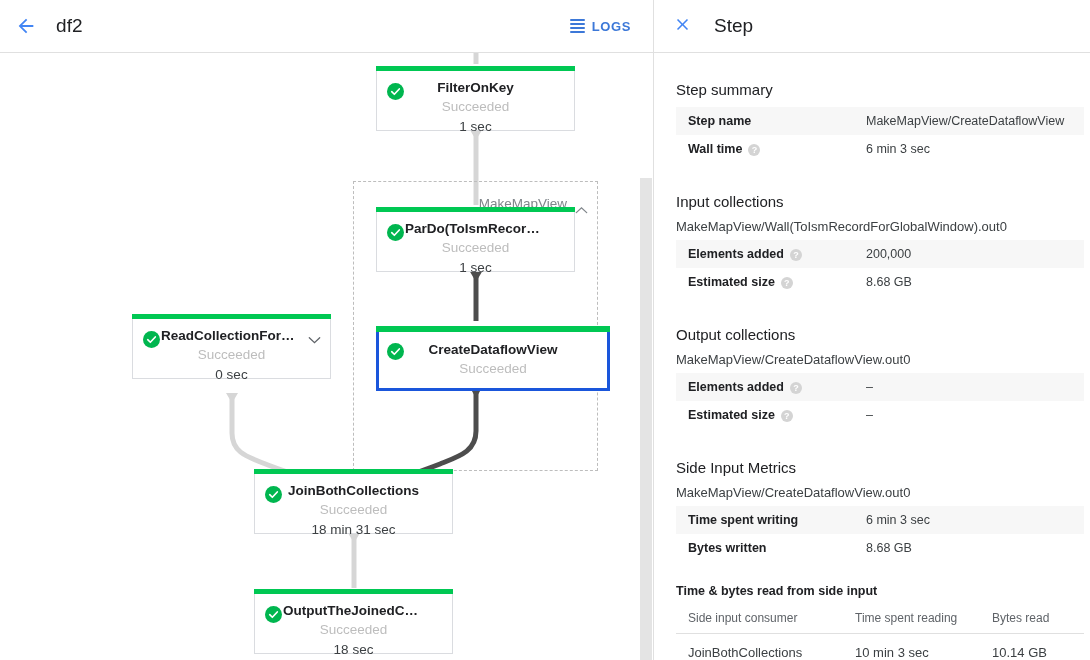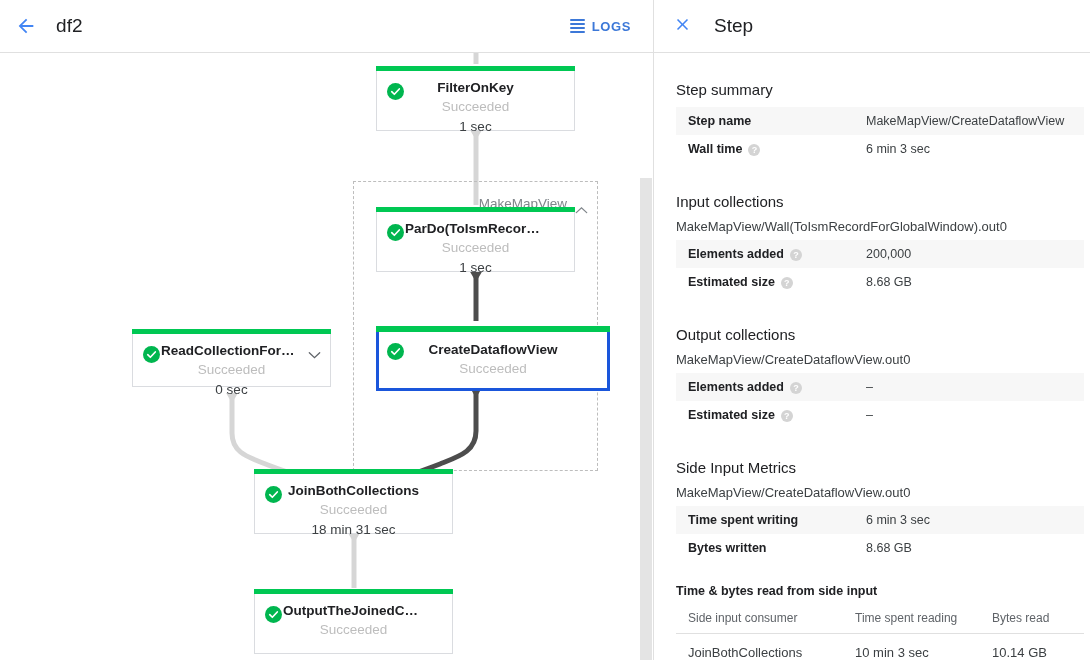--- a/index.html
+++ b/index.html
@@ -219,21 +219,21 @@
         <div class="topbar"></div>
         <span class="check">
           <svg width="11" height="11" viewBox="0 0 16 16">
               <path d="M2.5 8.3 L6.3 12 L13.5 4.3" stroke="#fff" stroke-width="2.4" fill="none" stroke-linecap="round" stroke-linejoin="round"></path>
             </svg>
         </span>
         <div class="n-name">CreateDataflowView</div>
         <div class="n-status">Succeeded</div>
       </div>
 
-      <div class="node" style="left:132px;top:276px;width:199px;height:58px;">
+      <div class="node" style="left:132px;top:261px;width:199px;height:65px;">
         <div class="topbar"></div>
         <span class="check">
           <svg width="11" height="11" viewBox="0 0 16 16">
               <path d="M2.5 8.3 L6.3 12 L13.5 4.3" stroke="#fff" stroke-width="2.4" fill="none" stroke-linecap="round" stroke-linejoin="round"></path>
             </svg>
         </span>
         <div class="n-name">ReadCollectionForJoin</div>
         <div class="n-status">Succeeded</div>
         <div class="n-time">0 sec</div>
         <span class="chevron">
@@ -257,20 +257,21 @@
 
       <div class="node" style="left:254px;top:536px;width:199px;height:65px;">
         <div class="topbar"></div>
         <span class="check">
           <svg width="11" height="11" viewBox="0 0 16 16">
               <path d="M2.5 8.3 L6.3 12 L13.5 4.3" stroke="#fff" stroke-width="2.4" fill="none" stroke-linecap="round" stroke-linejoin="round"></path>
             </svg>
         </span>
         <div class="n-name">OutputTheJoinedCollec…</div>
         <div class="n-status">Succeeded</div>
+        <div class="n-time">18 sec</div>
       </div>
 
     </div>
 
     <div class="pane-scrollbar"></div>
   </div>
 
   <div class="pane-divider"></div>
 
   <div class="right-pane">

